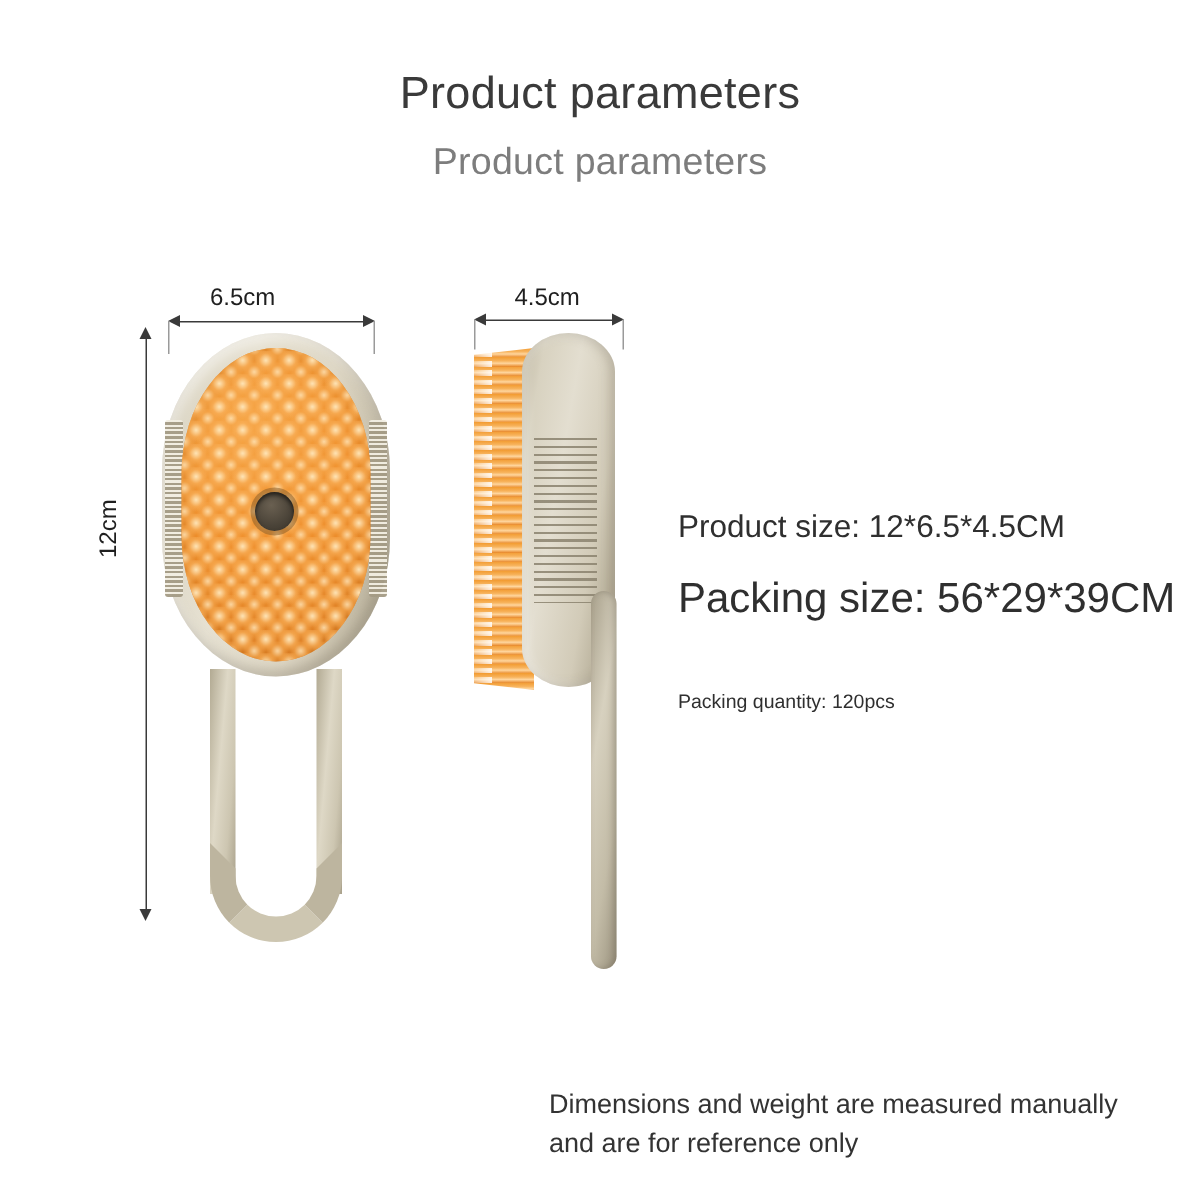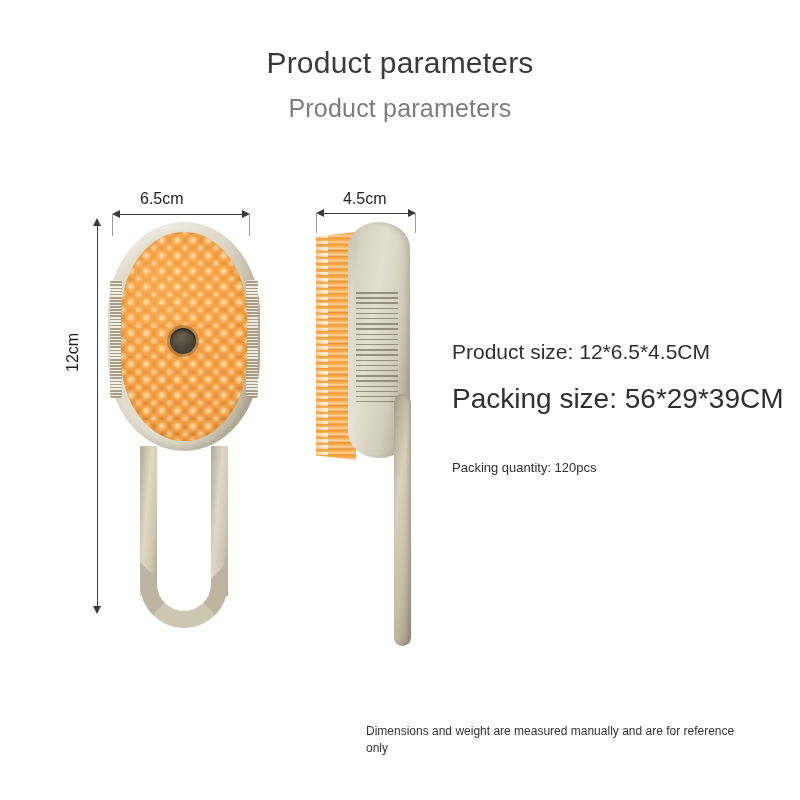--- a/index.html
+++ b/index.html
@@ -49,21 +49,21 @@
   }
   .spec-1 { left: 452px; top: 308px; font-size: 21px; margin-top: 32px; }
   .spec-2 { left: 452px; top: 383px; font-size: 28px; }
   .spec-3 { left: 452px; top: 460px; font-size: 13px; }
 
   .footnote {
     position: absolute;
     left: 366px;
     top: 723px;
     width: 390px;
-    font-size: 12px;
+    font-size: 18px;
     line-height: 1.45;
     color: #333333;
   }
 
   
   .dim-label {
     position: absolute;
     font-size: 16px;
     color: #1f1f1f;
     white-space: nowrap;

